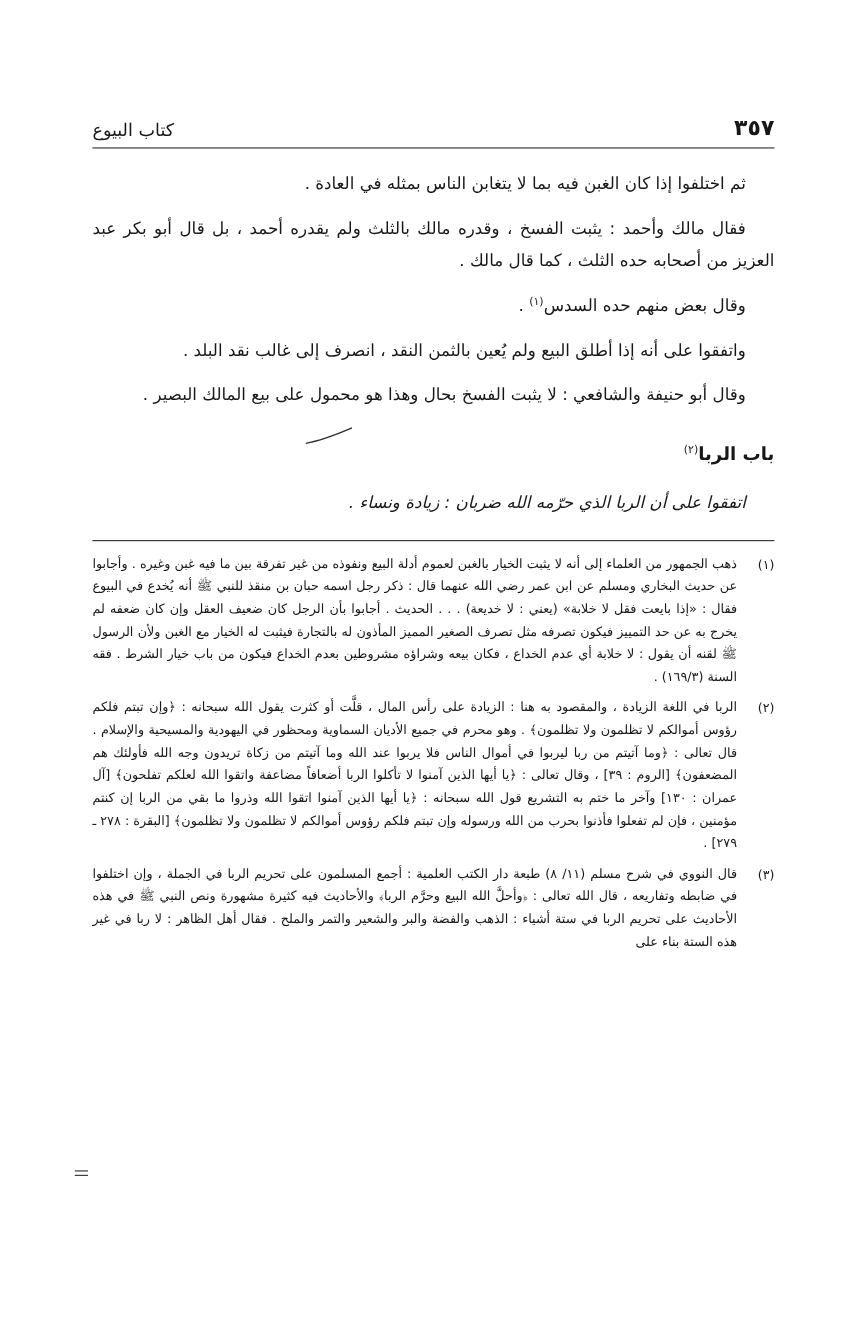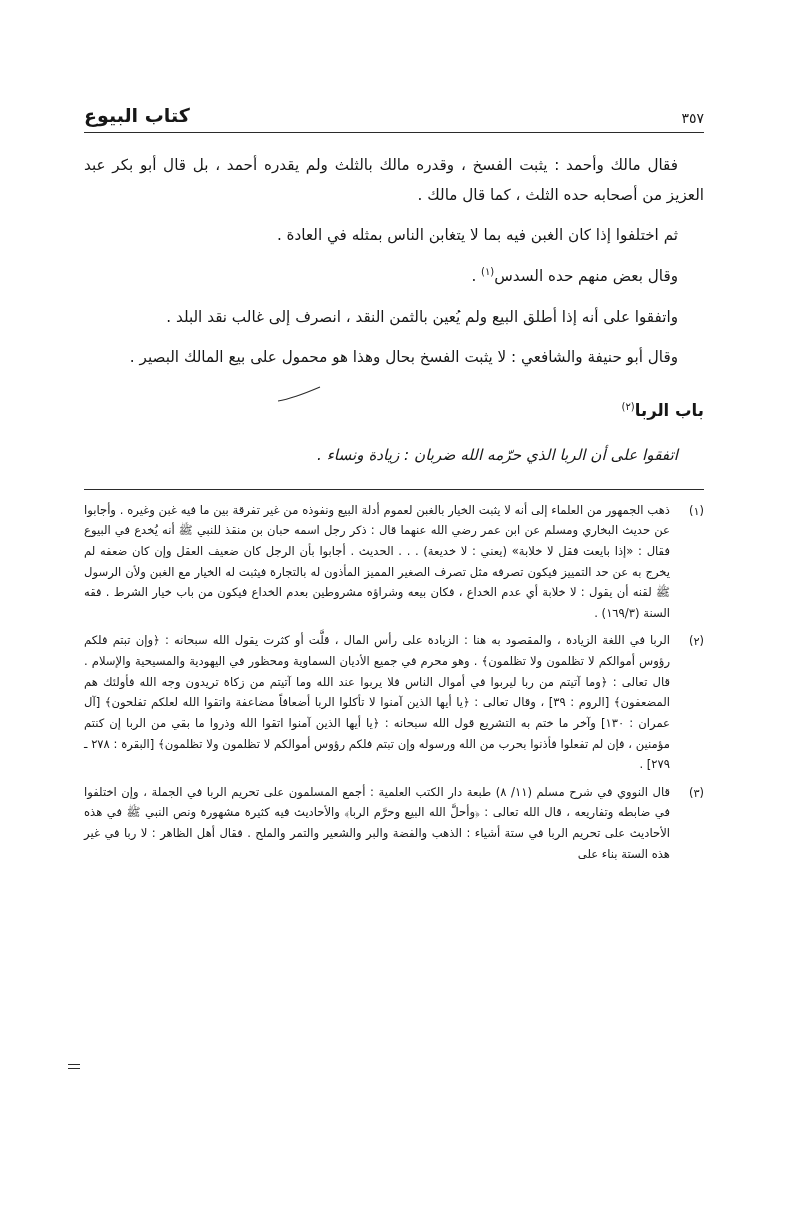--- a/index.html
+++ b/index.html
@@ -28,27 +28,27 @@
     display: flex;
     flex-direction: row-reverse;
     justify-content: space-between;
     align-items: flex-end;
     direction: rtl;
     padding-bottom: 6px;
     border-bottom: 1.2px solid #2b2b2b;
     margin-bottom: 18px;
   }
   .header .book-title {
-    font-size: 19px;
-    font-weight: bold;
+    font-size: 16px;
+    font-weight: normal;
     letter-spacing: 0;
   }
   .header .page-number {
-    font-size: 14px;
-    font-weight: normal;
+    font-size: 20px;
+    font-weight: bold;
   }
   
   .body-text {
     direction: rtl;
     text-align: justify;
     text-align-last: right;
     font-size: 15.2px;
     line-height: 1.95;
   }
   .body-text p {
@@ -139,22 +139,22 @@
 <body>
 
 <div class="page">
 
   <div class="header">
     <span class="book-title">كتاب البيوع</span>
     <span class="page-number">٣٥٧</span>
   </div>
 
   <div class="body-text">
+    <p>ثم اختلفوا إذا كان الغبن فيه بما لا يتغابن الناس بمثله في العادة .</p>
     <p>فقال مالك وأحمد : يثبت الفسخ ، وقدره مالك بالثلث ولم يقدره أحمد ، بل قال أبو بكر عبد العزيز من أصحابه حده الثلث ، كما قال مالك .</p>
-    <p>ثم اختلفوا إذا كان الغبن فيه بما لا يتغابن الناس بمثله في العادة .</p>
     <p><span>وقال بعض منهم حده السدس</span><sup class="fn-ref">(١)</sup><span> .</span></p>
     <p>واتفقوا على أنه إذا أطلق البيع ولم يُعين بالثمن النقد ، انصرف إلى غالب نقد البلد .</p>
     <p>وقال أبو حنيفة والشافعي : لا يثبت الفسخ بحال وهذا هو محمول على بيع المالك البصير .</p>
 
     <div class="chapter-heading">
       <svg class="swash" viewBox="0 0 60 18">
         <path d="M2 16 C 14 14, 30 8, 44 2" stroke="#2b2b2b" stroke-width="1.1" fill="none"></path>
       </svg>
       <span>باب الربا</span><sup>(٢)</sup>
     </div>

